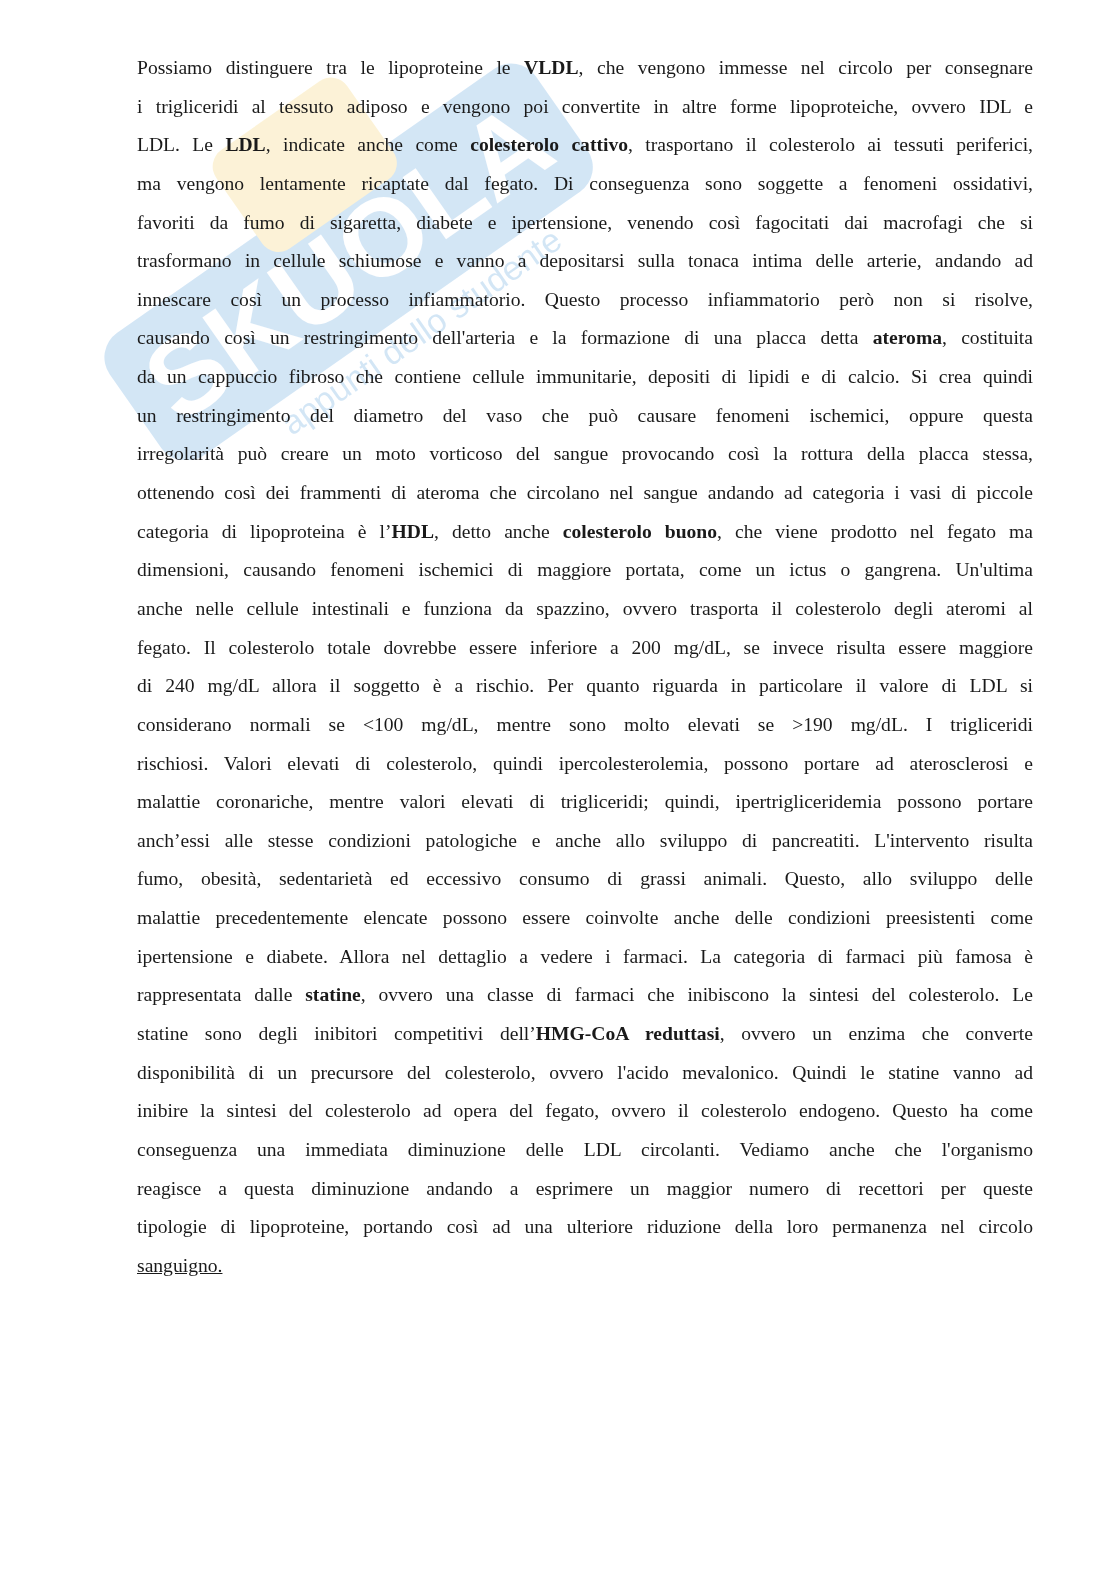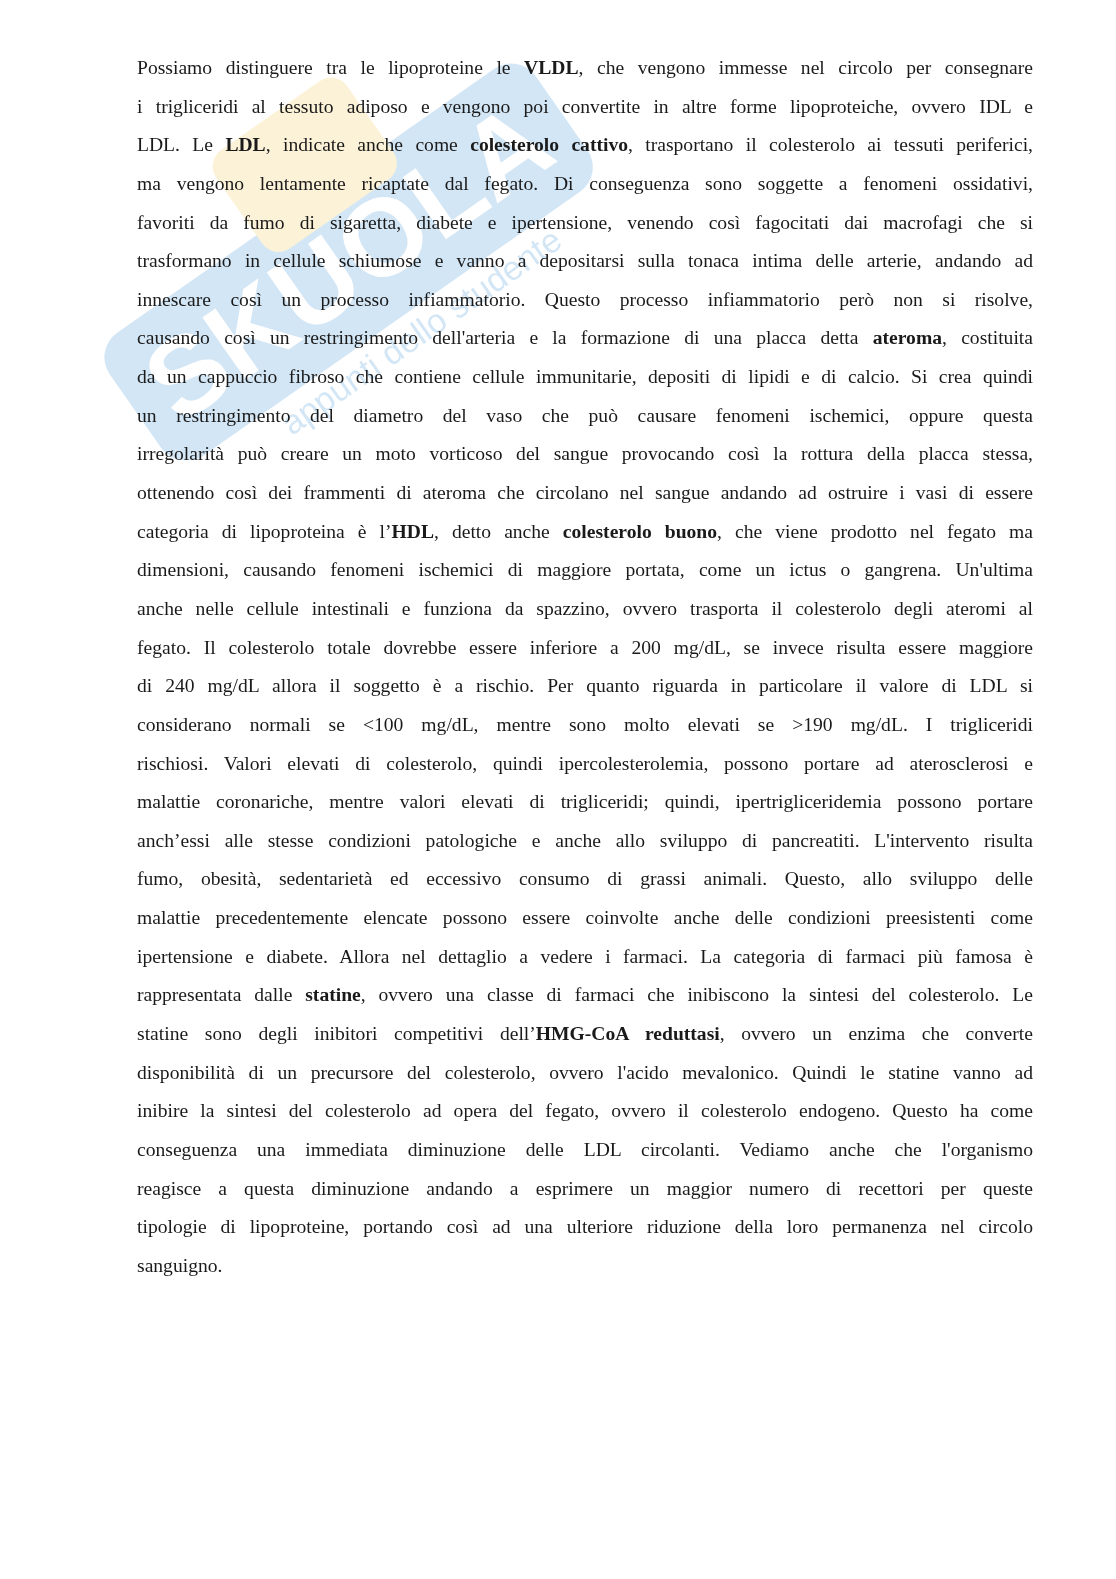--- a/index.html
+++ b/index.html
@@ -2,21 +2,21 @@
 <html><head>
 <meta charset="utf-8">
 <style>
   html, body { margin: 0; padding: 0; background: #ffffff; }
   body { width: 1116px; height: 1579px; position: relative; overflow: hidden; }
   .page { position: absolute; left: 0; top: 0; width: 1116px; height: 1579px; background: #fff; }
   .watermark { position: absolute; left: 20px; top: 40px; width: 640px; height: 420px; pointer-events: none; opacity: 0.22; }
   .text { position: absolute; left: 107px; top: 52px; width: 896px;
           font-family: "Liberation Serif", "DejaVu Serif", serif; font-size: 19.6px; color: #1a1a1a; margin-left: 30px; }
   .line { height: 38.65px; line-height: 32px; white-space: nowrap; text-align: justify; text-align-last: justify; }
-  .line.last { text-align-last: left; }
+  .line.last { text-align-last: left; text-decoration: underline; }
   .line b { font-weight: bold; }
 </style>
 </head>
 <body>
 
 <div class="page">
   <svg class="watermark" viewBox="0 0 640 420">
     <g transform="rotate(-35 320 210)">
       <rect x="60" y="150" width="520" height="150" rx="30" fill="#3a8fd6"></rect>
       <rect x="260" y="60" width="160" height="120" rx="20" fill="#f2c94c"></rect>
@@ -30,21 +30,21 @@
       <div class="line"><span>i trigliceridi al tessuto adiposo e vengono poi convertite in altre forme lipoproteiche, ovvero IDL e</span></div>
       <div class="line"><span>LDL. Le </span><b>LDL</b><span>, indicate anche come </span><b>colesterolo cattivo</b><span>, trasportano il colesterolo ai tessuti periferici,</span></div>
       <div class="line"><span>ma vengono lentamente ricaptate dal fegato. Di conseguenza sono soggette a fenomeni ossidativi,</span></div>
       <div class="line"><span>favoriti da fumo di sigaretta, diabete e ipertensione, venendo così fagocitati dai macrofagi che si</span></div>
       <div class="line"><span>trasformano in cellule schiumose e vanno a depositarsi sulla tonaca intima delle arterie, andando ad</span></div>
       <div class="line"><span>innescare così un processo infiammatorio. Questo processo infiammatorio però non si risolve,</span></div>
       <div class="line"><span>causando così un restringimento dell'arteria e la formazione di una placca detta </span><b>ateroma</b><span>, costituita</span></div>
       <div class="line"><span>da un cappuccio fibroso che contiene cellule immunitarie, depositi di lipidi e di calcio. Si crea quindi</span></div>
       <div class="line"><span>un restringimento del diametro del vaso che può causare fenomeni ischemici, oppure questa</span></div>
       <div class="line"><span>irregolarità può creare un moto vorticoso del sangue provocando così la rottura della placca stessa,</span></div>
-      <div class="line"><span>ottenendo così dei frammenti di ateroma che circolano nel sangue andando ad ostruire i vasi di essere</span></div>
+      <div class="line"><span>ottenendo così dei frammenti di ateroma che circolano nel sangue andando ad categoria i vasi di piccole</span></div>
       <div class="line"><span>categoria di lipoproteina è l’</span><b>HDL</b><span>, detto anche </span><b>colesterolo buono</b><span>, che viene prodotto nel fegato ma</span></div>
       <div class="line"><span>dimensioni, causando fenomeni ischemici di maggiore portata, come un ictus o gangrena. Un'ultima</span></div>
       <div class="line"><span>anche nelle cellule intestinali e funziona da spazzino, ovvero trasporta il colesterolo degli ateromi al</span></div>
       <div class="line"><span>fegato. Il colesterolo totale dovrebbe essere inferiore a 200 mg/dL, se invece risulta essere maggiore</span></div>
       <div class="line"><span>di 240 mg/dL allora il soggetto è a rischio. Per quanto riguarda in particolare il valore di LDL si</span></div>
       <div class="line"><span>considerano normali se &lt;100 mg/dL, mentre sono molto elevati se &gt;190 mg/dL. I trigliceridi</span></div>
       <div class="line"><span>rischiosi. Valori elevati di colesterolo, quindi ipercolesterolemia, possono portare ad aterosclerosi e</span></div>
       <div class="line"><span>malattie coronariche, mentre valori elevati di trigliceridi; quindi, ipertrigliceridemia possono portare</span></div>
       <div class="line"><span>anch’essi alle stesse condizioni patologiche e anche allo sviluppo di pancreatiti. L'intervento risulta</span></div>
       <div class="line"><span>fumo, obesità, sedentarietà ed eccessivo consumo di grassi animali. Questo, allo sviluppo delle</span></div>

